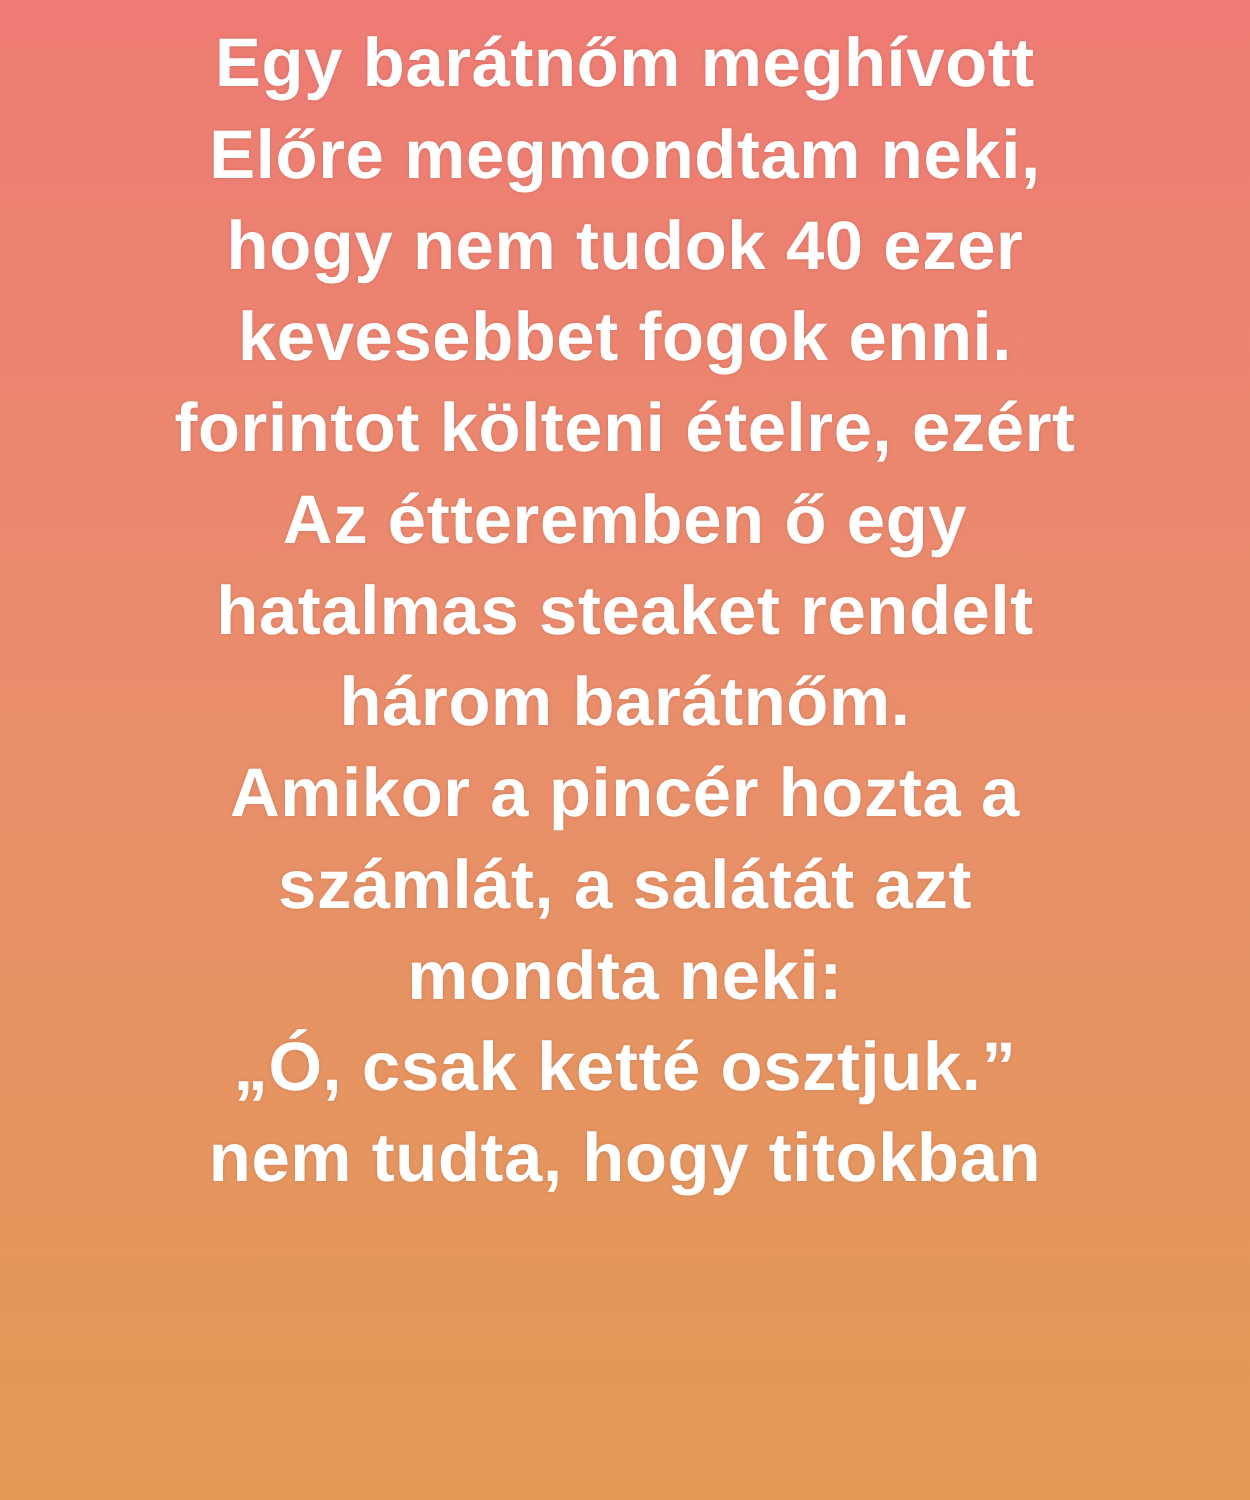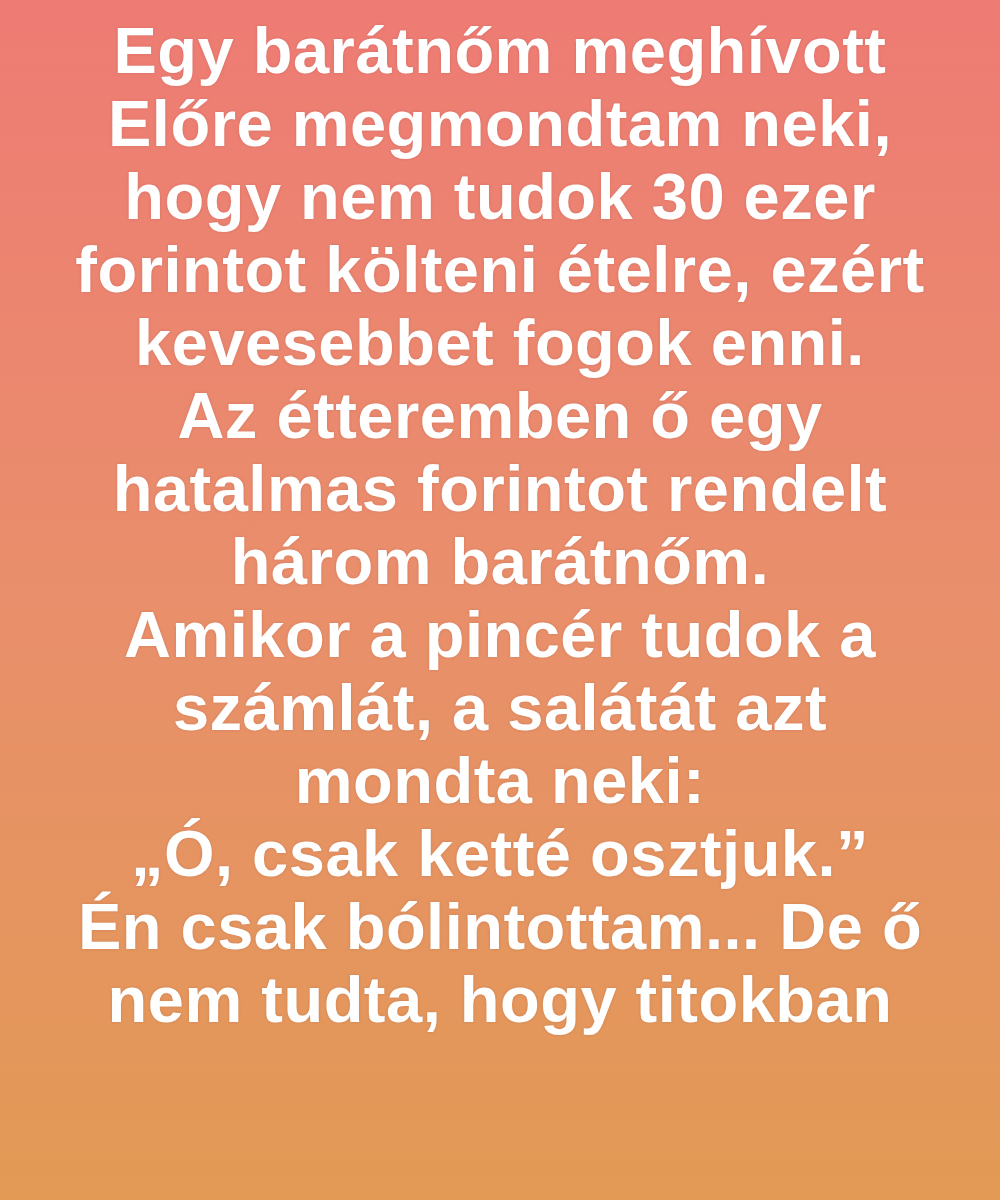--- a/index.html
+++ b/index.html
@@ -15,43 +15,42 @@
     background: #ea8d6a;
   }
   .meme-text-block {
     position: absolute;
     top: 14px;
     left: 0;
     width: 100%;
     text-align: center;
     font-family: "Liberation Sans", sans-serif;
     font-weight: bold;
-    font-size: 65px;
+    font-size: 55px;
     line-height: 73px;
     letter-spacing: 0.5px;
     color: #ffffff;
     text-shadow: 0 0 3px rgba(120, 60, 50, 0.22);
   }
   .meme-line {
     white-space: nowrap;
   }
 </style>
 </head>
 <body>
 
 <div class="meme-canvas" style="background: linear-gradient(rgb(238, 123, 116) 0%, rgb(233, 143, 107) 50%, rgb(226, 154, 85) 100%);">
   <div class="meme-text-block" style="color: rgb(255, 255, 255);">
     <div class="meme-line">Egy barátnőm meghívott</div>
     <div class="meme-line">Előre megmondtam neki,</div>
-    <div class="meme-line">hogy nem tudok 30 ezer</div>
+    <div class="meme-line">hogy nem tudok 40 ezer</div>
+    <div class="meme-line">kevesebbet fogok enni.</div>
     <div class="meme-line">forintot költeni ételre, ezért</div>
-    <div class="meme-line">kevesebbet fogok enni.</div>
     <div class="meme-line">Az étteremben ő egy</div>
-    <div class="meme-line">hatalmas forintot rendelt</div>
+    <div class="meme-line">hatalmas steaket rendelt</div>
     <div class="meme-line">három barátnőm.</div>
-    <div class="meme-line">Amikor a pincér tudok a</div>
+    <div class="meme-line">Amikor a pincér hozta a</div>
     <div class="meme-line">számlát, a salátát azt</div>
     <div class="meme-line">mondta neki:</div>
     <div class="meme-line">„Ó, csak ketté osztjuk.”</div>
-    <div class="meme-line">Én csak bólintottam... De ő</div>
     <div class="meme-line">nem tudta, hogy titokban</div>
   </div>
 </div>
 
 </body></html>

